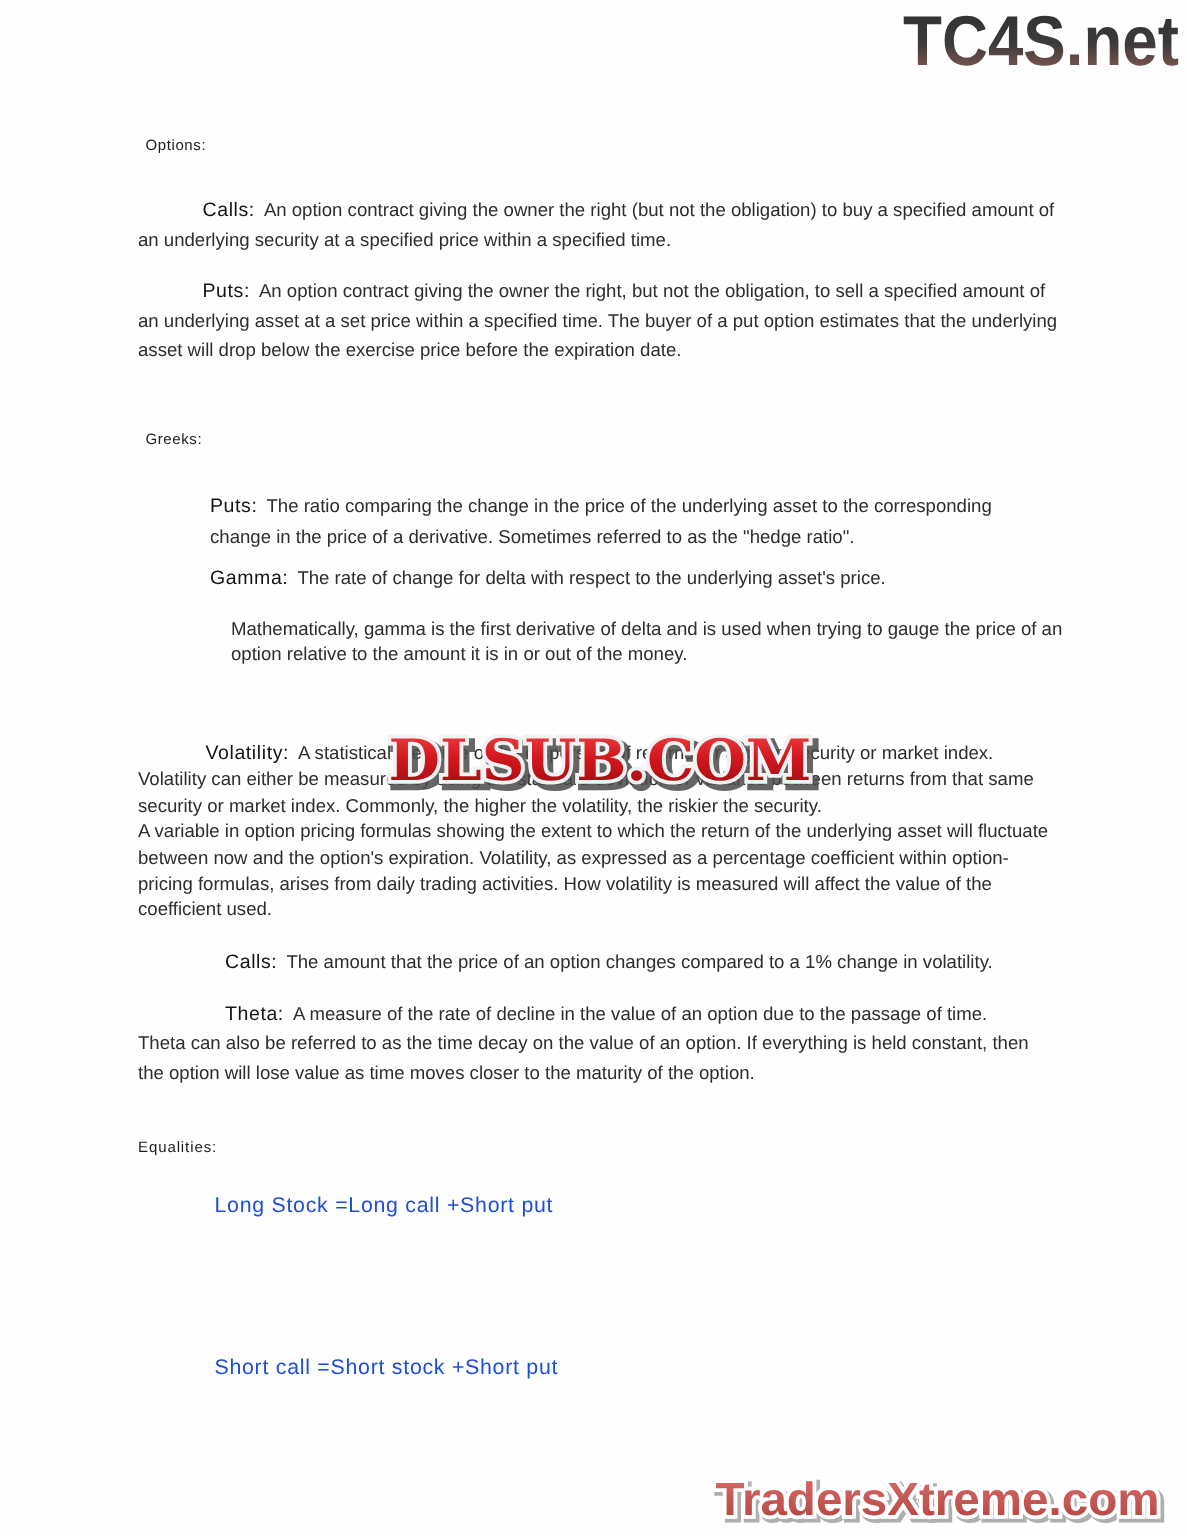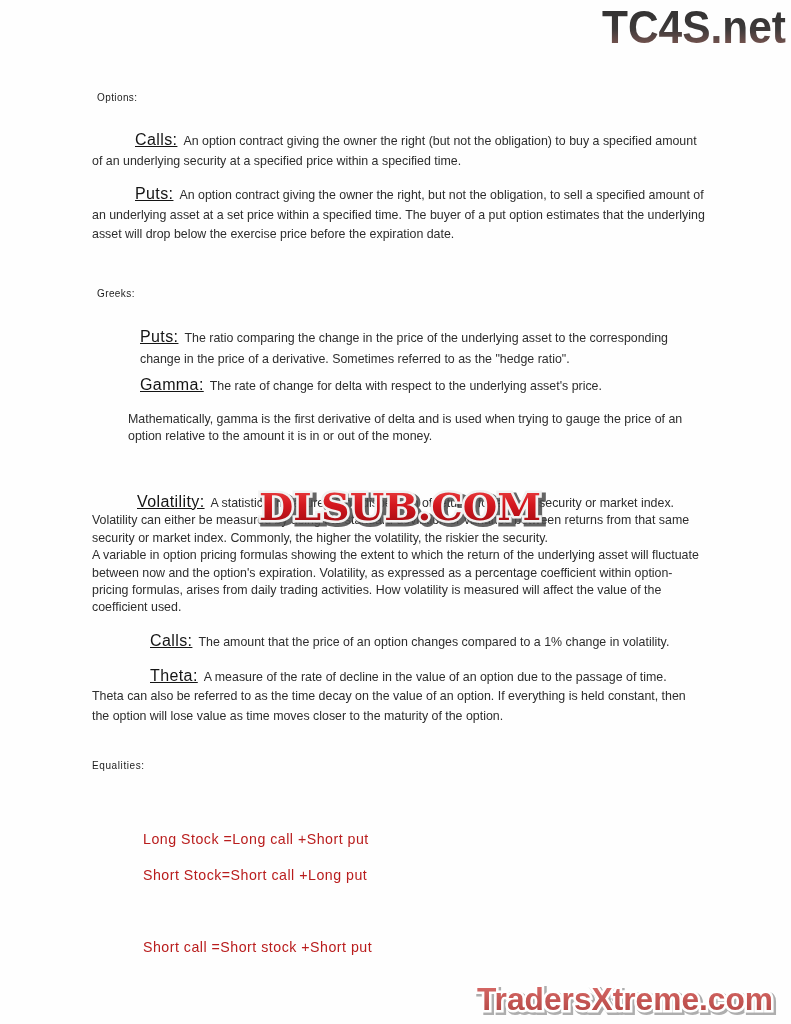--- a/index.html
+++ b/index.html
@@ -27,49 +27,47 @@
     color:#1f1f1f;
   }
 
   
   .para {
     font-size:12.4px;
     line-height:19.6px;
     color:#2d2d2d;
   }
   .label {
-    font-size:16px;
+    font-size:13px;
     letter-spacing:0.4px;
     color:#141414;
     margin-right:6px;
-    text-decoration:underline;
   }
 
   .calls  { top:130px; left:92px; width:616px; text-indent:43px; }
   .puts   { top:184px; left:92px; width:616px; text-indent:43px; }
   .delta  { top:326px; left:140px; width:556px; line-height:21px; }
   .gamma1 { top:375px; left:140px; width:566px; }
-  .gamma2 { top:411px; left:128px; width:556px; line-height:17.4px; }
+  .gamma2 { top:411px; left:154px; width:556px; line-height:17.4px; }
   .gamma3 { top:455px; left:140px; width:548px; line-height:17.4px; }
   .vol    { top:493px; left:92px;  width:616px; line-height:17.4px; text-indent:45px; }
   .vol .blk { display:block; text-indent:0; }
   .vega   { top:631px; left:92px;  width:640px; text-indent:58px; }
   .theta  { top:666px; left:92px;  width:600px; line-height:19.4px; text-indent:58px; }
 
   .options-h    { top:92px;  left:97px; }
   .greeks-h     { top:288px; left:97px; }
   .factors-h    { top:252px; left:92px; }
   .equalities-h { top:760px; left:92px; letter-spacing:0.6px; }
 
   .eq {
     left:143px;
     font-size:14.2px;
     letter-spacing:0.5px;
-    color:#b91c1c;
-    margin-top:35px;
+    color:#1d4ed8;
   }
   .eq1 { top:796px; }
   .eq2 { top:832px; }
   .eq3 { top:868px; }
   .eq4 { top:904px; }
 
   .logo  { top:1px;   left:599px; }
   .dlsub { top:483px; left:252px; }
   .tx    { top:977px; left:470px; }
 </style>
@@ -122,21 +120,20 @@
     <span class="label">Calls:</span><span>The amount that the price of an option changes compared to a 1% change in volatility.</span>
   </p>
 
   <p class="abs para theta">
     <span class="label">Theta:</span><span>A measure of the rate of decline in the value of an option due to the passage of time. Theta can also be referred to as the time decay on the value of an option. If everything is held constant, then the option will lose value as time moves closer to the maturity of the option.</span>
   </p>
 
   <div class="abs h equalities-h">Equalities:</div>
 
   <div class="abs eq eq1">Long Stock =Long call +Short put</div>
-  <div class="abs eq eq2">Short Stock=Short call +Long put</div>
   <div class="abs eq eq4">Short call =Short stock +Short put</div>
 
   <svg class="abs dlsub" width="296" height="50" viewBox="0 0 296 50">
     <defs>
       <linearGradient id="redGrad" x1="0" y1="0" x2="0" y2="1">
         <stop offset="0" stop-color="#ef4a4a"></stop>
         <stop offset="0.45" stop-color="#d5181f"></stop>
         <stop offset="1" stop-color="#9c090f"></stop>
       </linearGradient>
     </defs>

